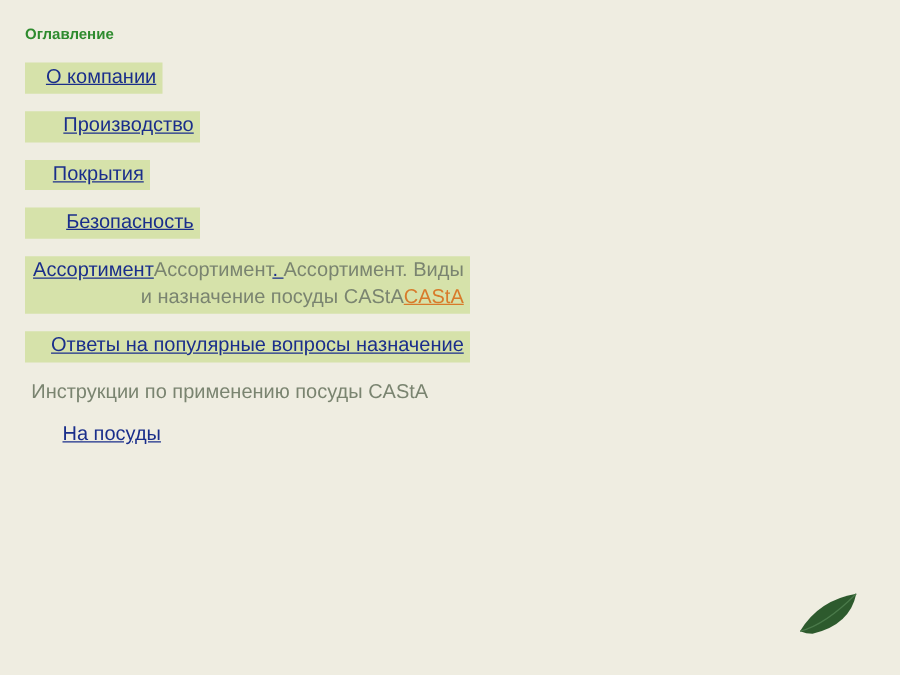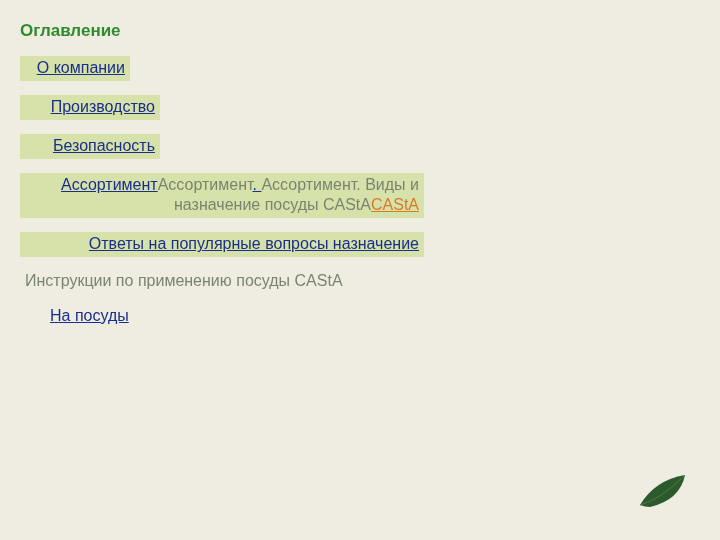--- a/index.html
+++ b/index.html
@@ -11,21 +11,21 @@
     font-size: 16px;
     position: relative;
   }
   .container {
     padding: 20px 20px 10px 20px;
     max-width: 440px;
   }
   .title {
     color: #2e8b2e;
     font-weight: bold;
-    font-size: 17px;
+    font-size: 12px;
     margin-bottom: 15px;
     line-height: 1.25;
     max-width: 110px;
   }
   .item {
     margin-bottom: 14px;
     line-height: 1.3;
   }
   .hl {
     background: #d6e2aa;
@@ -42,21 +42,21 @@
     color: #7a8470;
   }
   .orange {
     color: #d87a2a;
     text-decoration: underline;
   }
   .item1 .hl { min-width: 110px; }
   .item2 .hl { min-width: 140px; }
   .item3 .hl { min-width: 100px; }
   .item4 .hl { min-width: 140px; }
-  .item567 .hl { width: 404px; }
+  .item567 .hl { width: 356px; }
   .footer-links {
     padding-left: 30px;
     display: flex;
     gap: 110px;
     margin-top: 12px;
   }
   .footer-links a {
     color: #1a2e8b;
     text-decoration: underline;
     max-width: 90px;
@@ -78,20 +78,23 @@
   <div class="title">Оглавление</div>
 
   <div class="item item1">
     <span class="hl"><span class="link">О компании</span></span>
   </div>
 
   <div class="item item2">
     <span class="hl"><span class="link">Производство</span></span>
   </div>
 
+  <div class="item item3">
+    <span class="hl"><span class="link">Покрытия</span></span>
+  </div>
 
   <div class="item item4">
     <span class="hl"><span class="link">Безопасность</span></span>
   </div>
 
   <div class="item item567">
     <span class="hl"><span class="link">Ассортимент</span><span class="plain">Ассортимент</span><span class="link">. </span><span class="plain">Ассортимент. Виды и назначение посуды CAStA</span><span class="orange">CAStA</span></span>
   </div>
 
   <div class="item item567">

